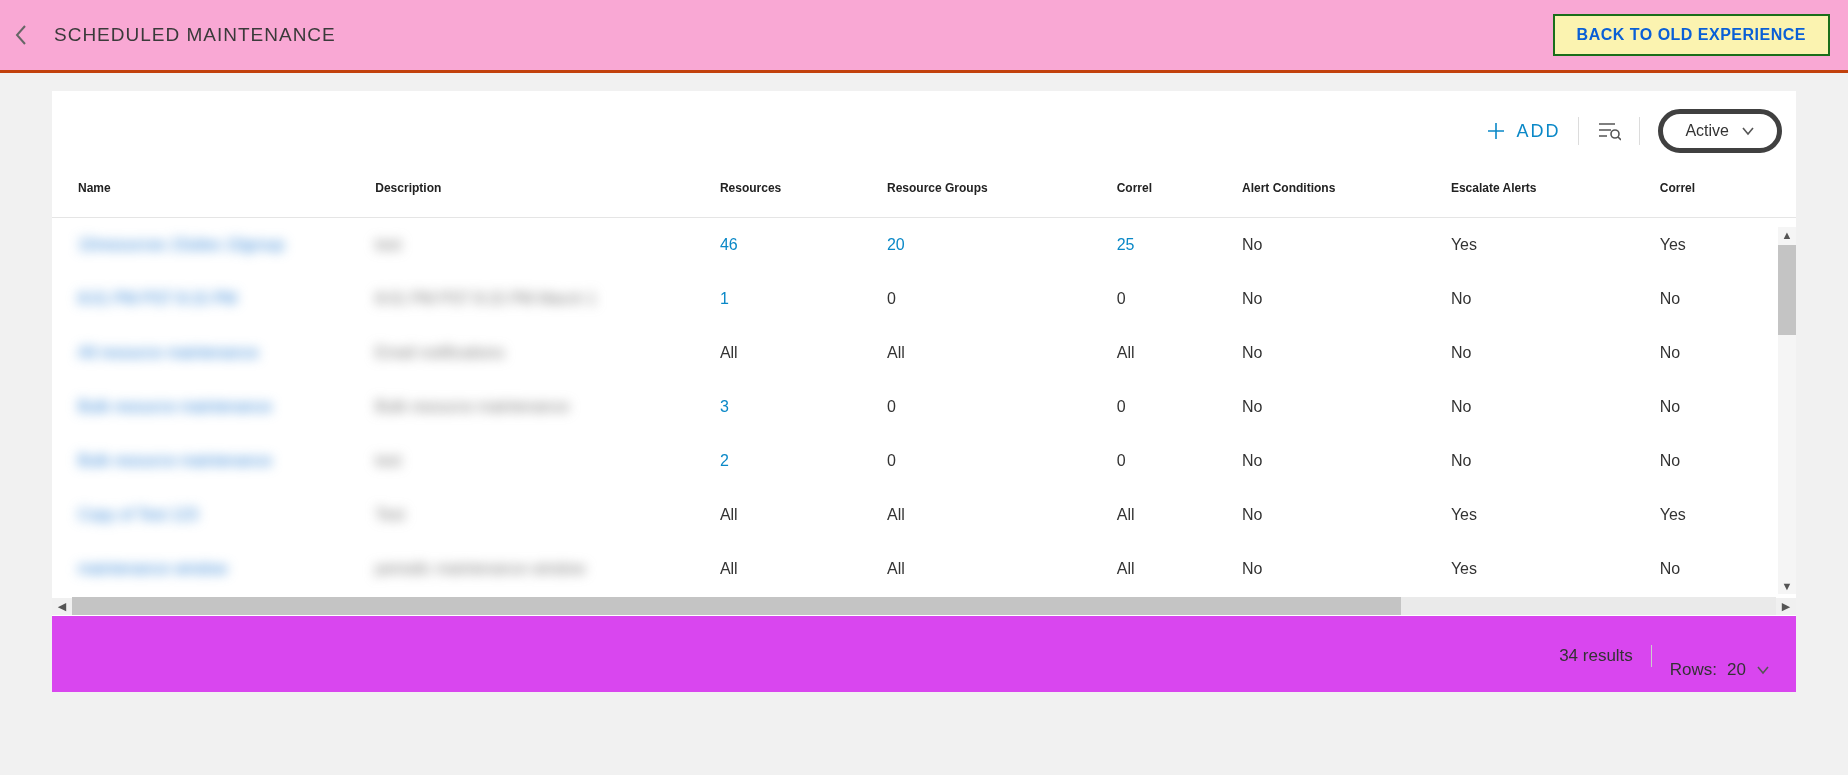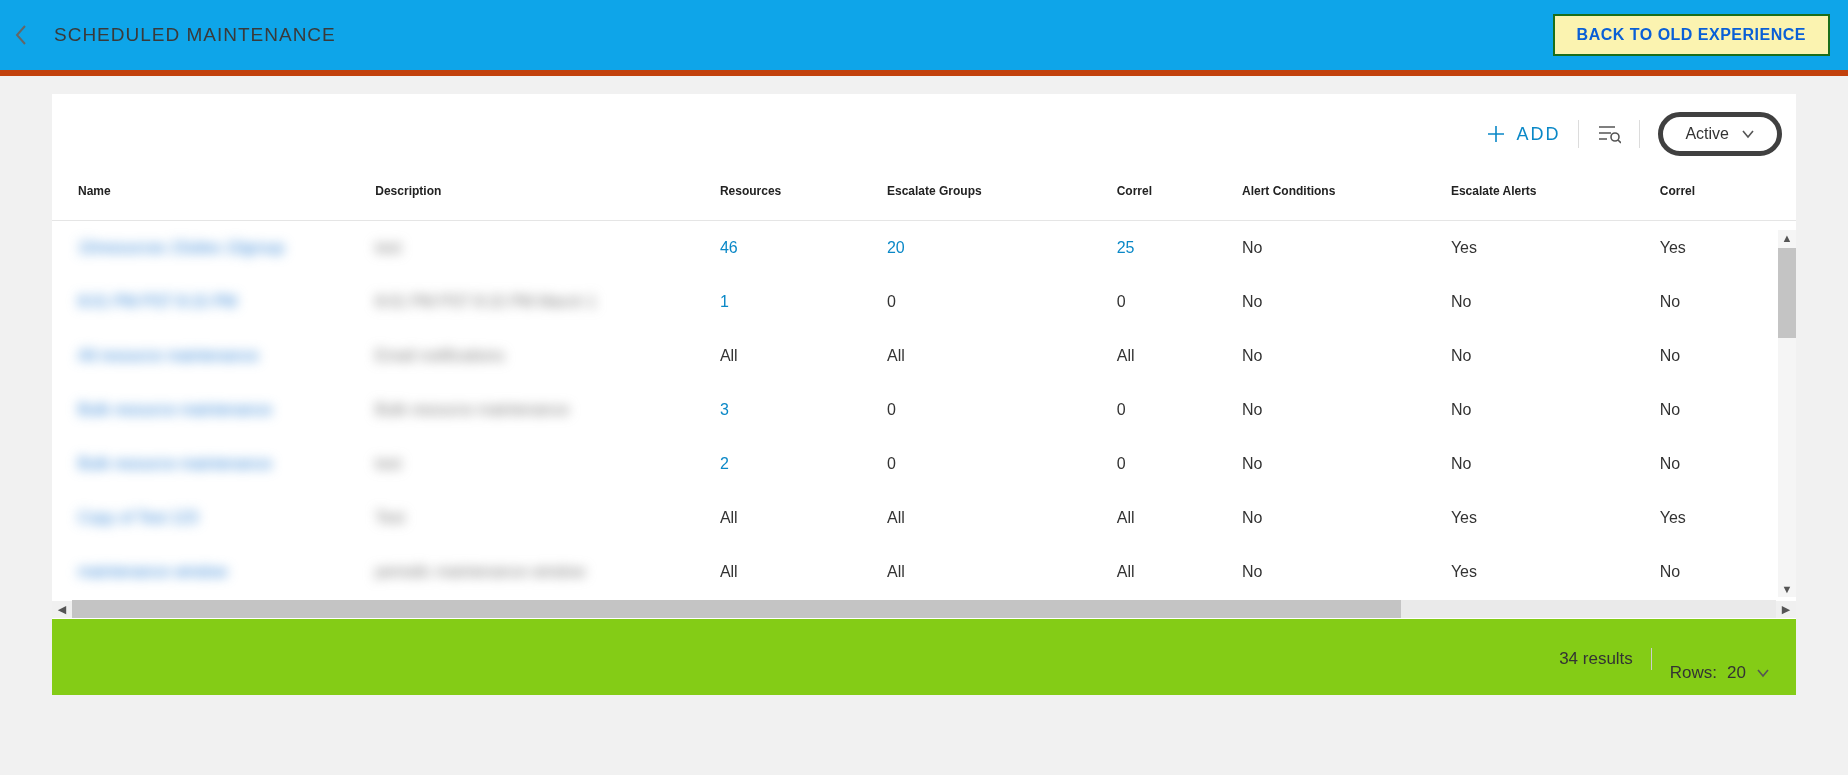--- a/index.html
+++ b/index.html
@@ -12,22 +12,22 @@
   }
   .page {
     width: 1848px;
     margin: 0;
   }
   .header-bar {
     display: flex;
     align-items: center;
     justify-content: space-between;
     padding: 14px 18px 14px 10px;
-    border-bottom: 6px solid #c2410c;
-    background: #0ea5e9;
+    border-bottom: 3px solid #c2410c;
+    background: #f9a8d4;
   }
   .header-left {
     display: flex;
     align-items: center;
     gap: 22px;
   }
   .back-chevron {
     width: 22px;
     height: 22px;
     display: flex;
@@ -195,21 +195,21 @@
     background: #c4c4c4;
   }
   .pager {
     display: flex;
     justify-content: flex-end;
     align-items: center;
     gap: 18px;
     padding: 16px 26px 12px 26px;
     font-size: 17px;
     color: #333;
-    background: #84cc16;
+    background: #d946ef;
   }
   .pager .sep {
     width: 1px;
     height: 22px;
     background: #ccc;
   }
   .rows-group { display: flex; align-items: center; gap: 10px; cursor: pointer; margin-top: 28px; }
   .page-nav {
     display: flex;
     align-items: center;
@@ -288,21 +288,21 @@
             <col class="col-sites">
             <col class="col-alert">
             <col class="col-esc">
             <col class="col-correl">
         </colgroup>
         <thead>
           <tr>
             <th class="col-name">Name</th>
             <th>Description</th>
             <th>Resources</th>
-            <th>Escalate Groups</th>
+            <th>Resource Groups</th>
             <th>Correl</th>
             <th>Alert Conditions</th>
             <th>Escalate Alerts</th>
             <th>Correl</th>
           </tr>
         </thead>
         <tbody id="tbody">
             <tr>
               <td class="col-name"><span class="blur-blue">10resources 15sites 10group</span></td>
               <td><span class="blur-gray">test</span></td>

